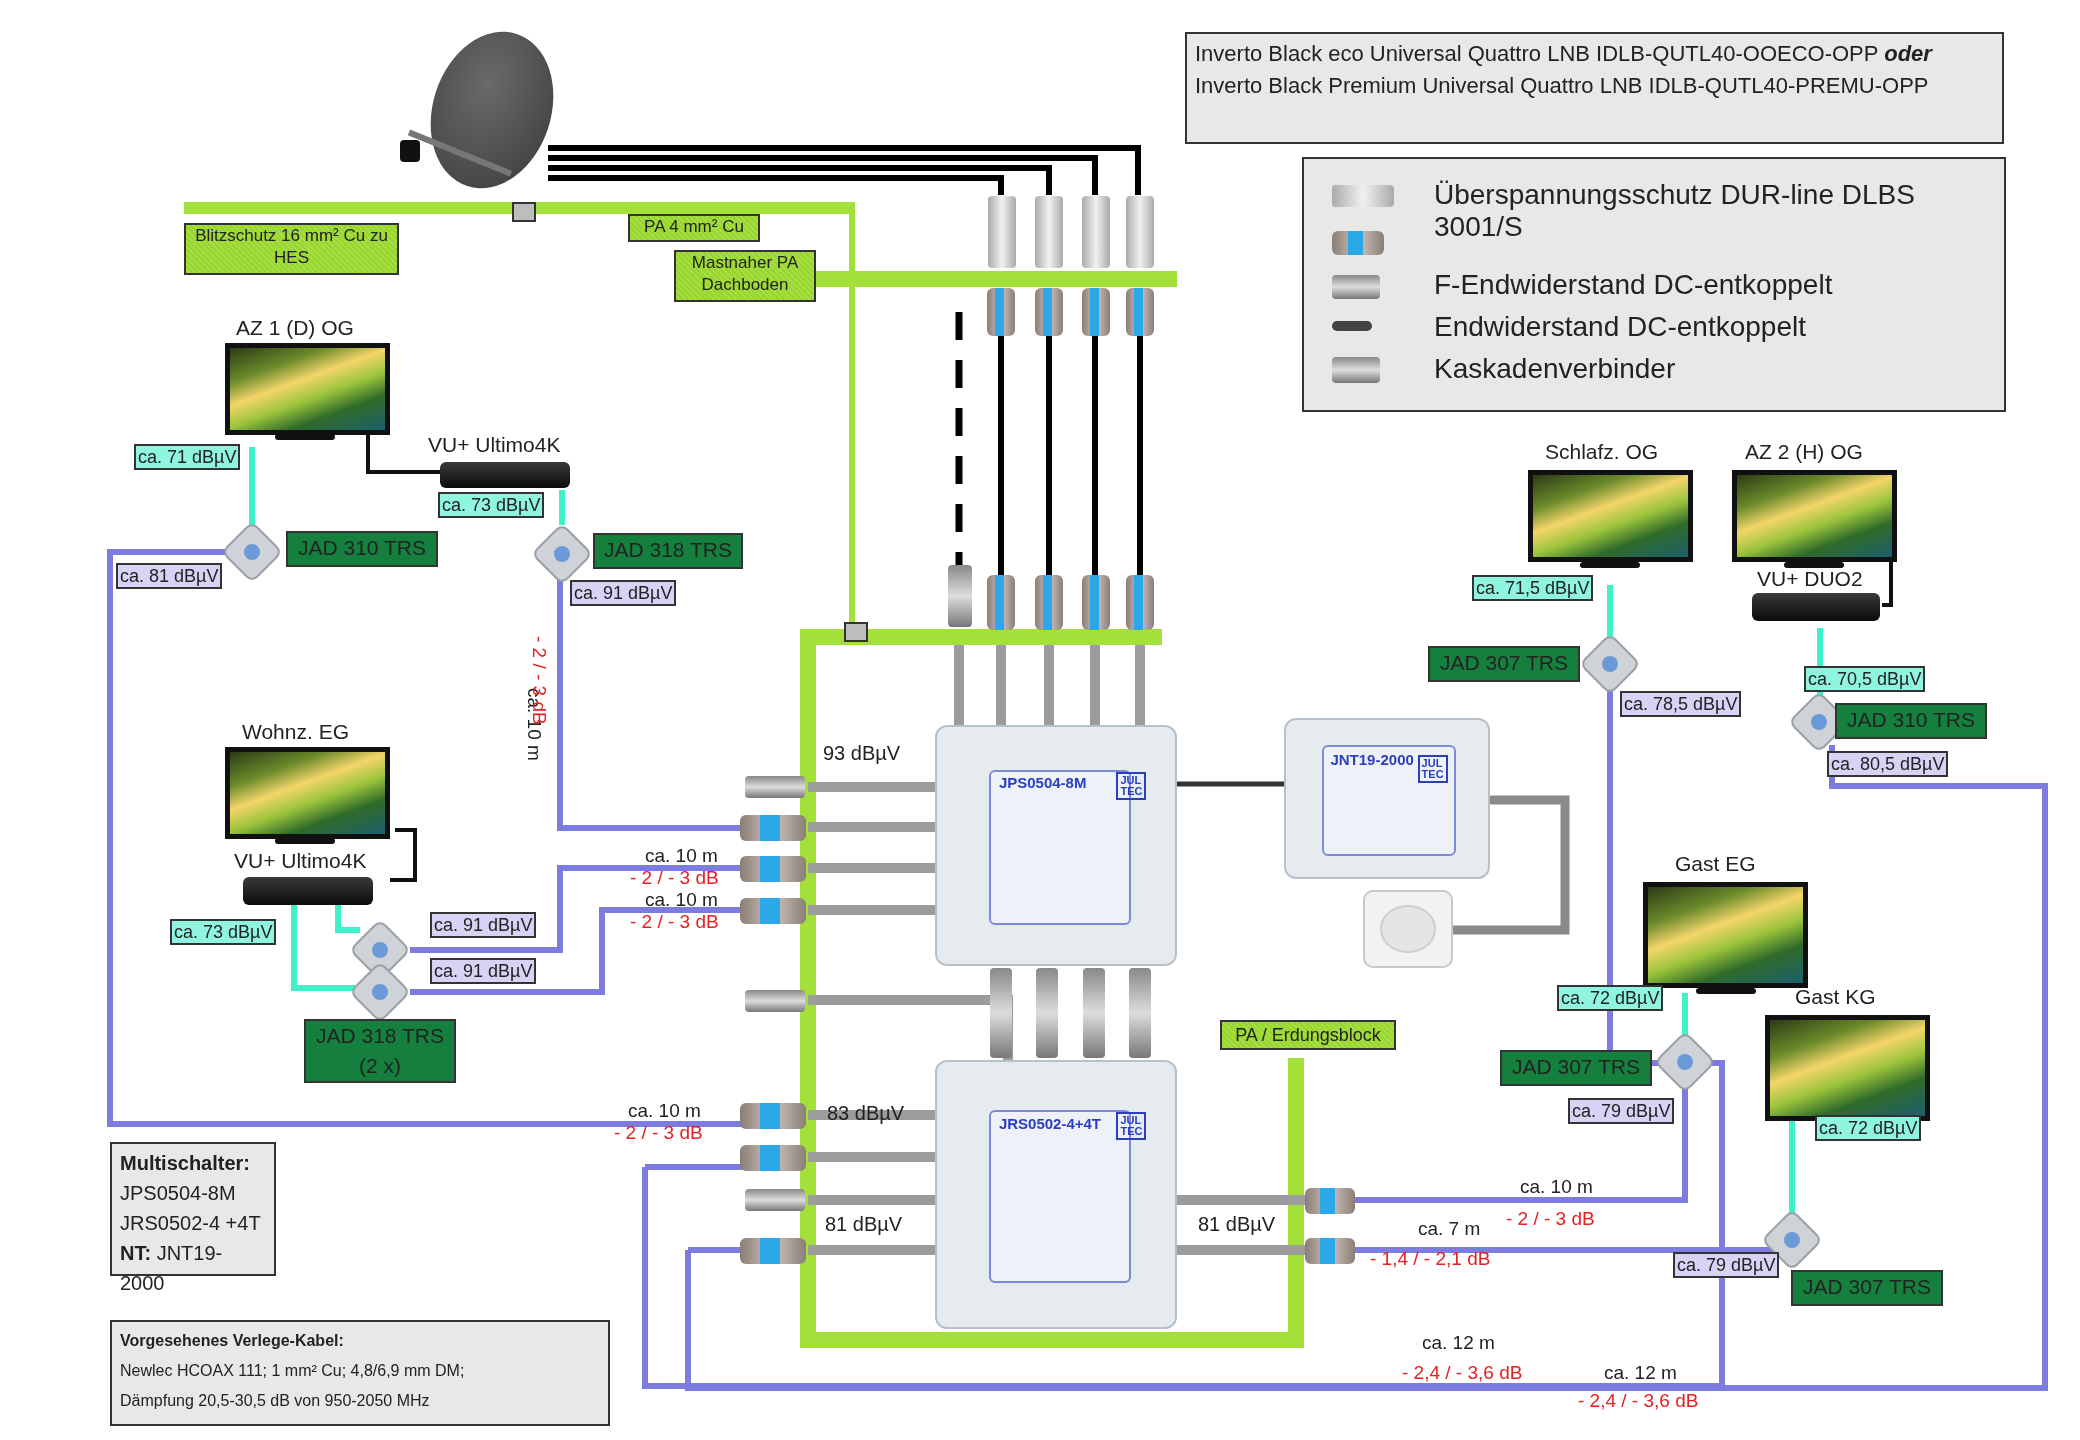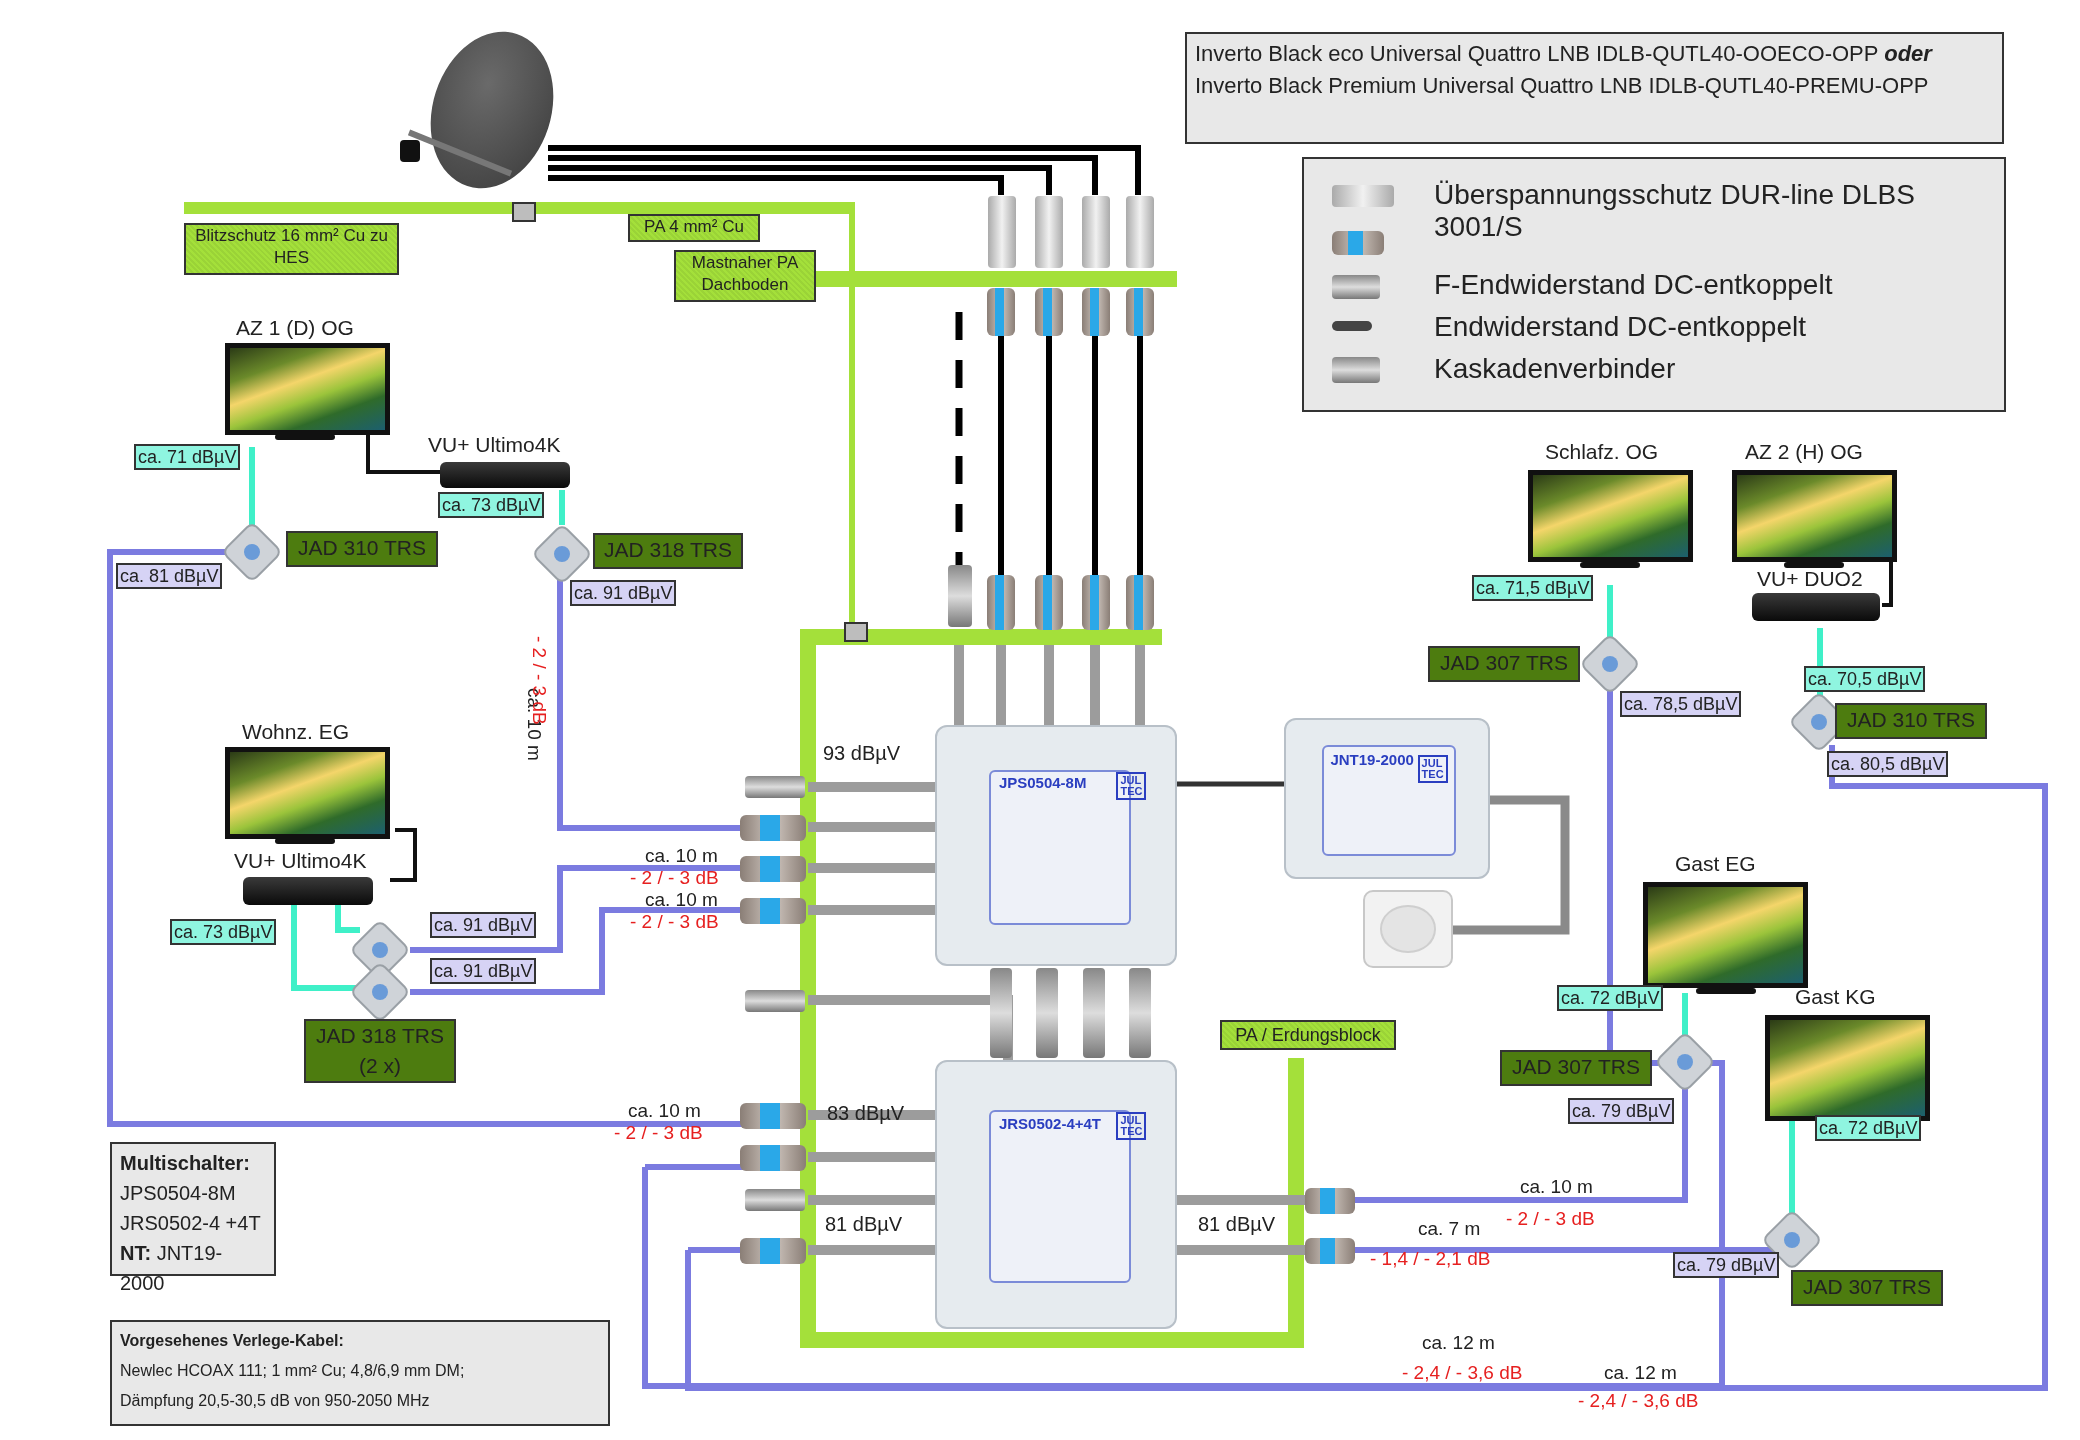--- a/index.html
+++ b/index.html
@@ -2,21 +2,21 @@
 <html><head>
 <meta charset="utf-8">
 <style>
   html,body{margin:0;padding:0;background:#fff;}
   body{width:2080px;height:1440px;position:relative;overflow:hidden;font-family:"Liberation Sans",sans-serif;color:#222;}
   .abs{position:absolute;}
   svg#wires{position:absolute;left:0;top:0;width:2080px;height:1440px;}
   .infobox{position:absolute;background:#e8e8e8;border:2px solid #333;font-size:22px;line-height:32px;padding:4px 8px;box-sizing:border-box;}
   .gbox{position:absolute;background:#a4e03a;border:2px solid #333;font-size:17px;line-height:22px;text-align:center;box-sizing:border-box;
         background-image:repeating-linear-gradient(45deg,rgba(0,0,0,0.06) 0 2px,transparent 2px 4px);}
-  .jad{position:absolute;background:#4d7c0f;border:2px solid #333;font-size:21px;text-align:center;box-sizing:border-box;line-height:30px;}
+  .jad{position:absolute;background:#15803d;border:2px solid #333;font-size:21px;text-align:center;box-sizing:border-box;line-height:30px;}
   .lvl{position:absolute;border:2px solid #333;font-size:18px;line-height:22px;padding:0 2px;box-sizing:border-box;white-space:nowrap;}
   .lvl.tv{background:#8ff5e0;}
   .lvl.in{background:#d6d3f5;}
   .cap{position:absolute;font-size:21px;white-space:nowrap;}
   .len{position:absolute;font-size:19px;white-space:nowrap;color:#222;}
   .att{position:absolute;font-size:19px;white-space:nowrap;color:#e62020;}
   .sig{position:absolute;font-size:20px;white-space:nowrap;}
   .tv-img{position:absolute;background:linear-gradient(160deg,#2b3b16 0%,#6b8a2a 25%,#f4d56a 42%,#9bc43b 58%,#2f6b2a 75%,#1c5f6e 100%);border:5px solid #111;box-sizing:border-box;}
   .tv-stand{position:absolute;height:6px;background:#111;border-radius:3px;}
   .stb{position:absolute;background:linear-gradient(180deg,#3a3a3a,#0a0a0a);border-radius:6px;}

